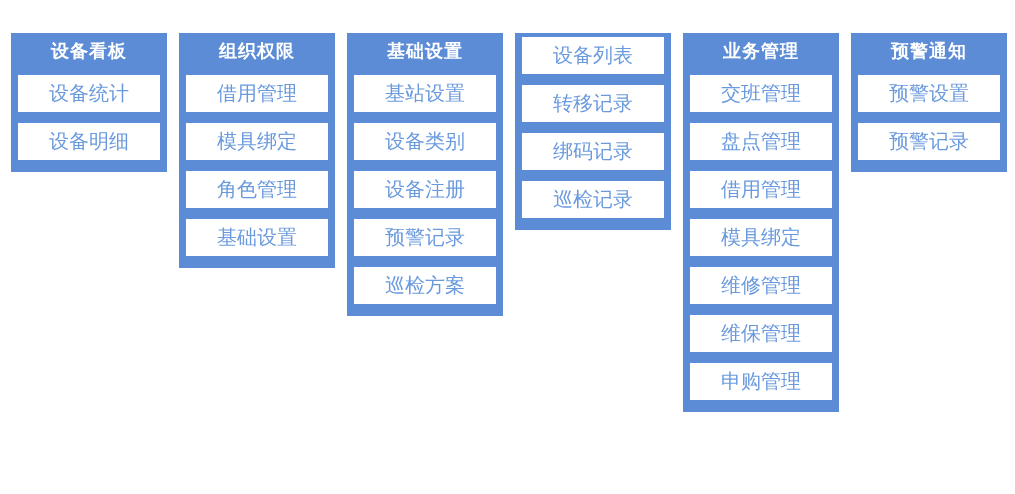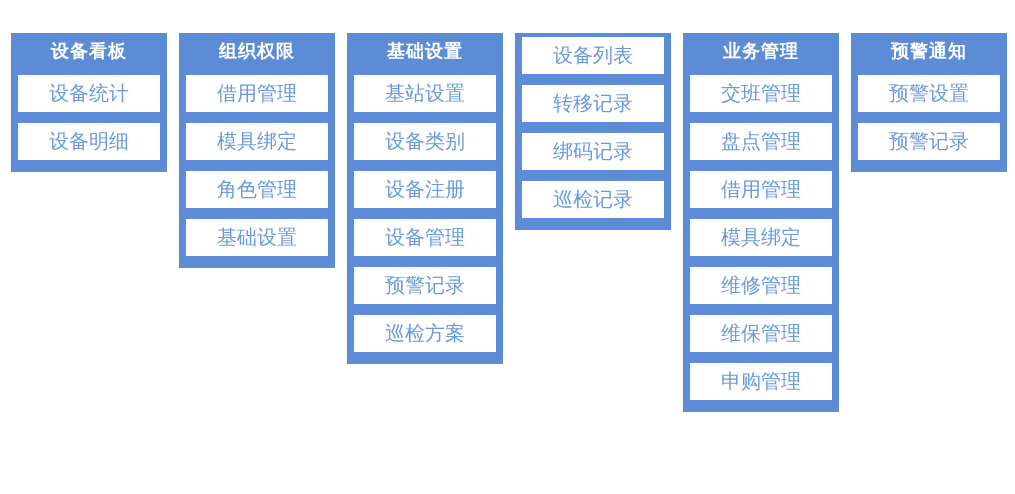--- a/index.html
+++ b/index.html
@@ -76,21 +76,20 @@
         <div class="menu-item">角色管理</div>
         <div class="menu-item">基础设置</div>
       </div>
   </div>
     <div class="menu-column">
     <span class="column-header">基础设置</span>
     <div class="column-items">
         <div class="menu-item">基站设置</div>
         <div class="menu-item">设备类别</div>
         <div class="menu-item">设备注册</div>
-        <div class="menu-item">设备管理</div>
         <div class="menu-item">预警记录</div>
         <div class="menu-item">巡检方案</div>
       </div>
   </div>
     <div class="menu-column">
     <div class="column-items">
         <div class="menu-item">设备列表</div>
         <div class="menu-item">转移记录</div>
         <div class="menu-item">绑码记录</div>
         <div class="menu-item">巡检记录</div>

